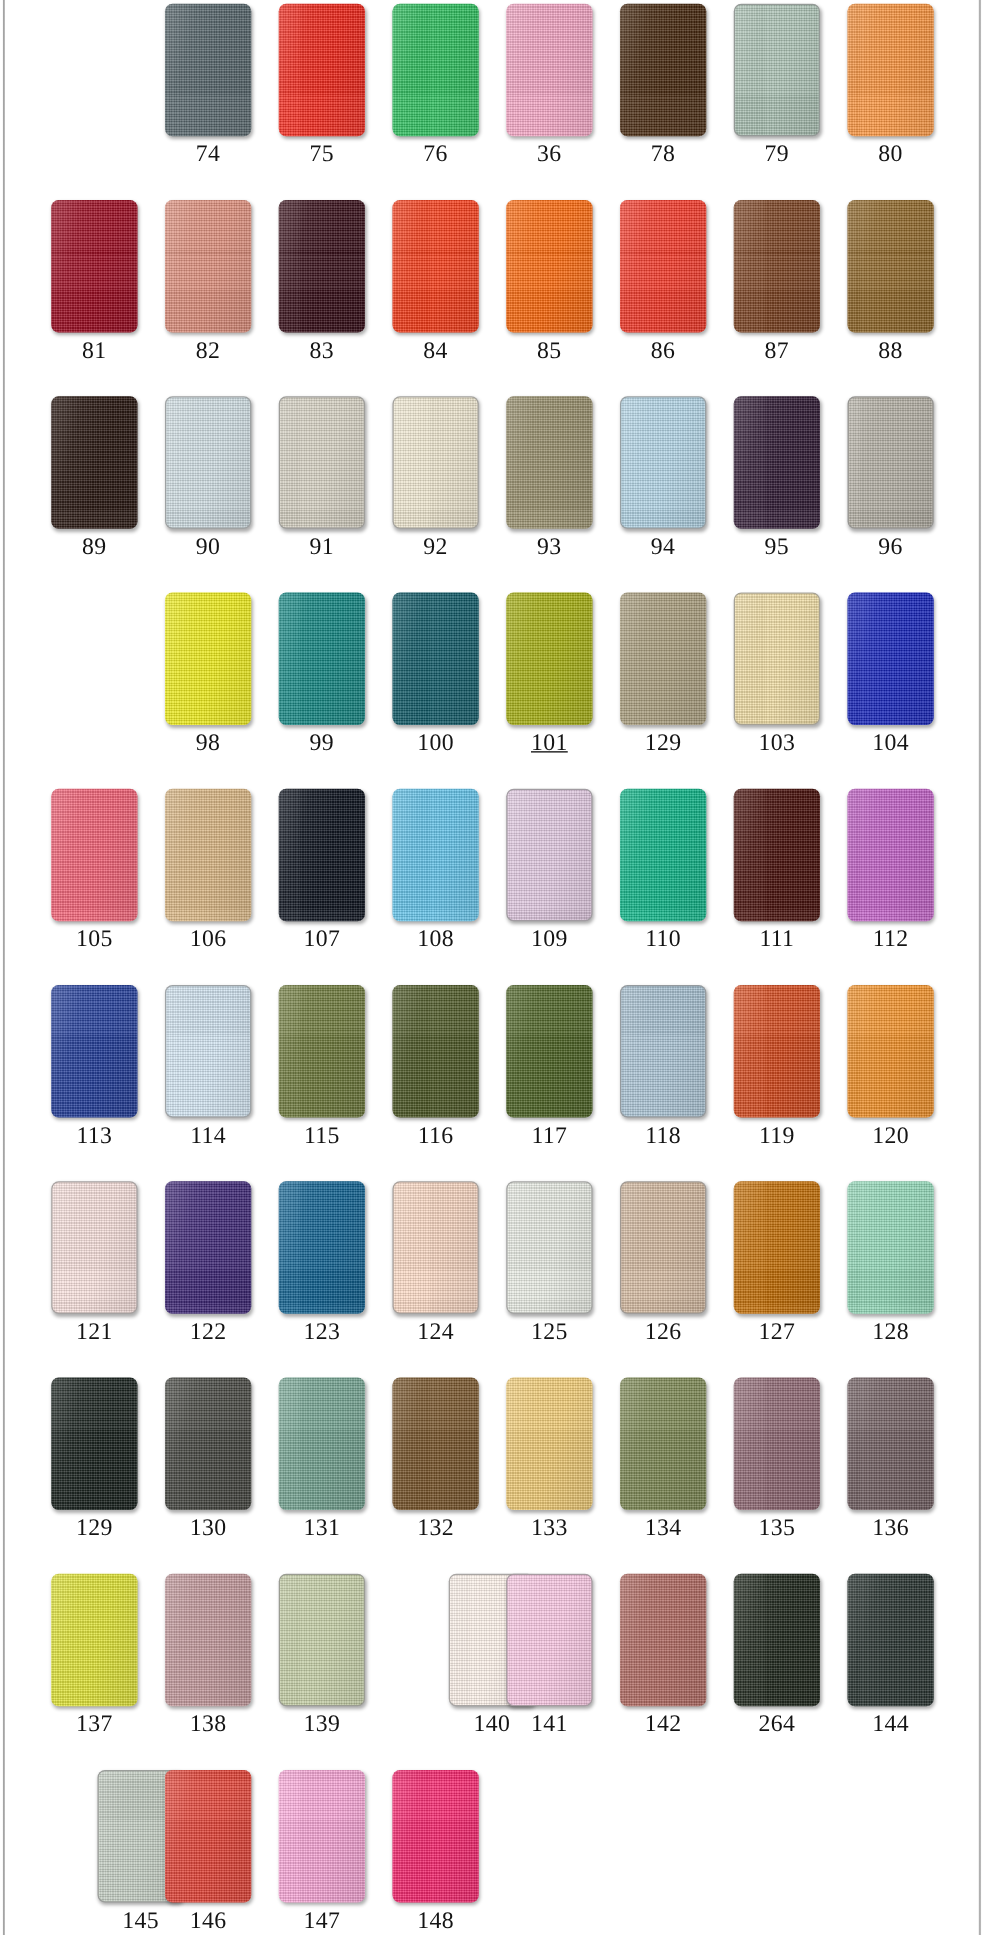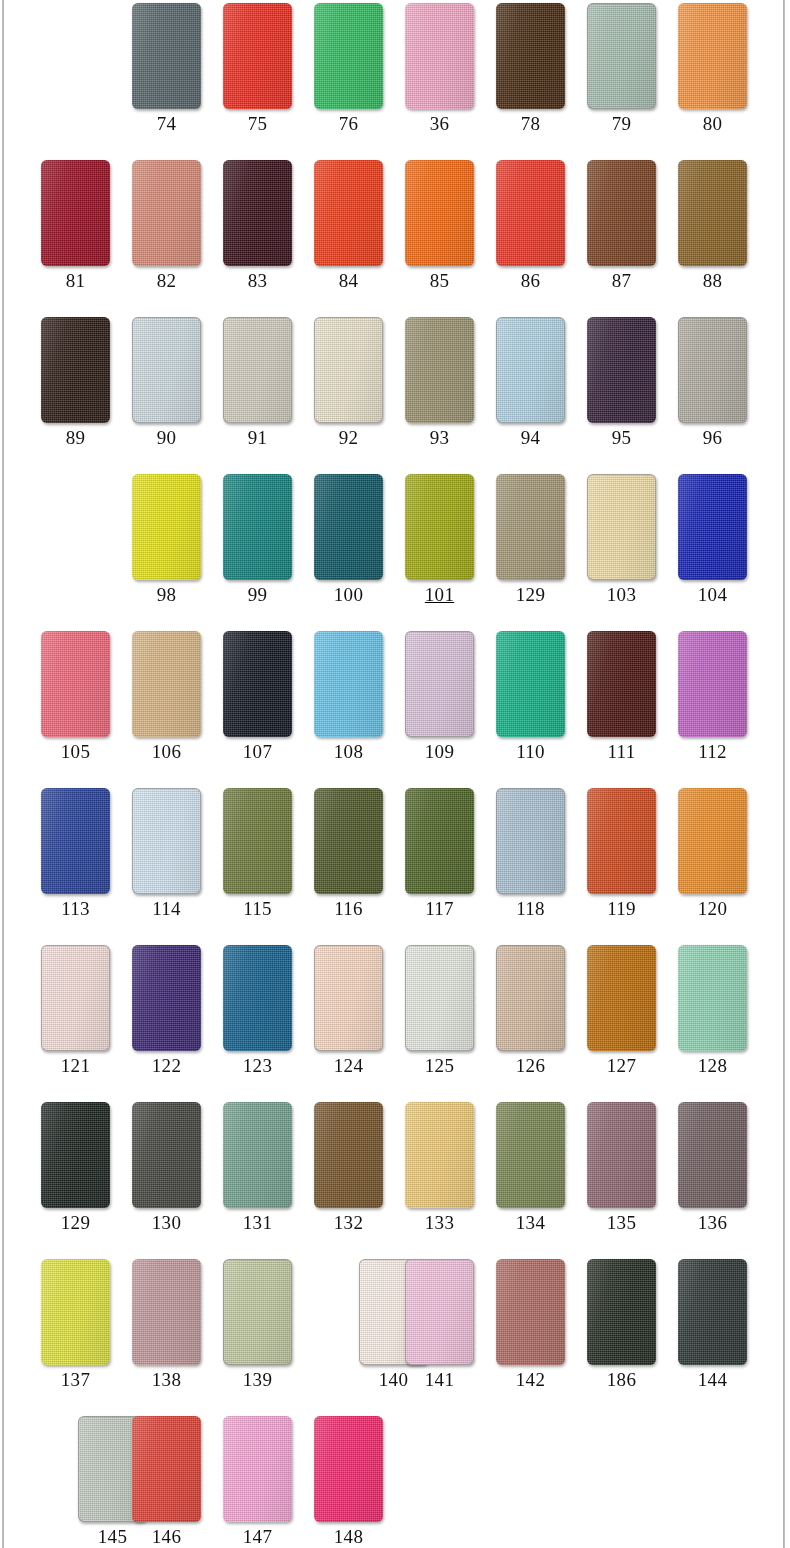--- a/index.html
+++ b/index.html
@@ -397,21 +397,21 @@
         <div class="swatch-cell" style="left: 405px;">
           <div class="swatch-chip pale" style="background: rgb(246, 196, 224);"></div>
           <div class="swatch-label">141</div>
         </div>
         <div class="swatch-cell" style="left: 496px;">
           <div class="swatch-chip" style="background: rgb(176, 106, 98);"></div>
           <div class="swatch-label">142</div>
         </div>
         <div class="swatch-cell" style="left: 587px;">
           <div class="swatch-chip" style="background: rgb(34, 42, 31);"></div>
-          <div class="swatch-label">186</div>
+          <div class="swatch-label">264</div>
         </div>
         <div class="swatch-cell" style="left: 678px;">
           <div class="swatch-chip" style="background: rgb(41, 52, 49);"></div>
           <div class="swatch-label">144</div>
         </div>
       </div>
       <div class="swatch-row" style="height: 157px;">
         <div class="swatch-cell" style="left: 41px; padding-left: 37px;">
           <div class="swatch-chip pale" style="background: rgb(195, 205, 194);"></div>
           <div class="swatch-label">145</div>

